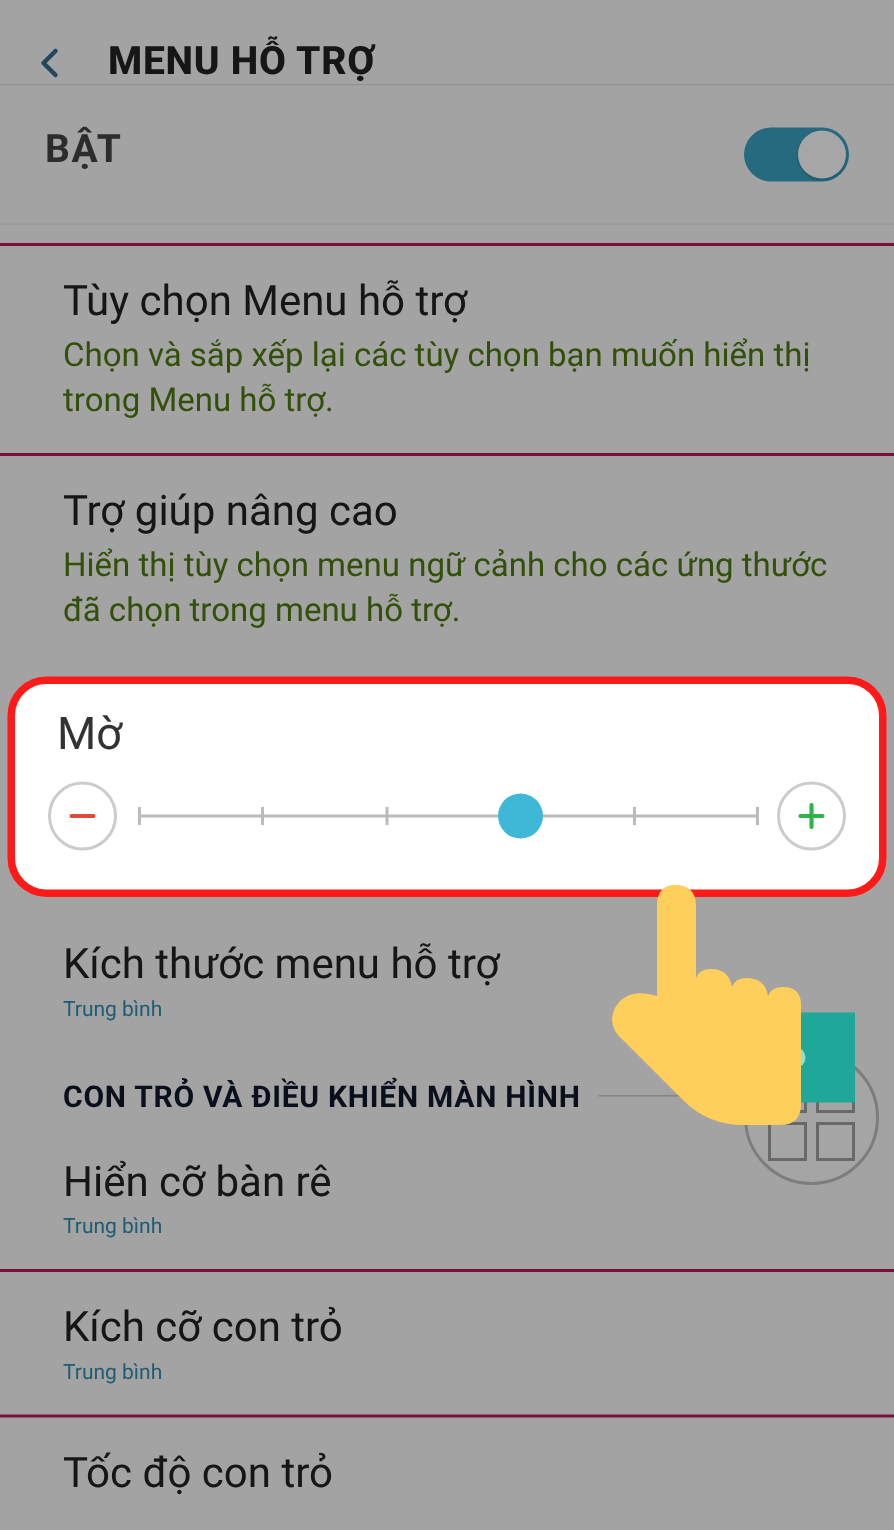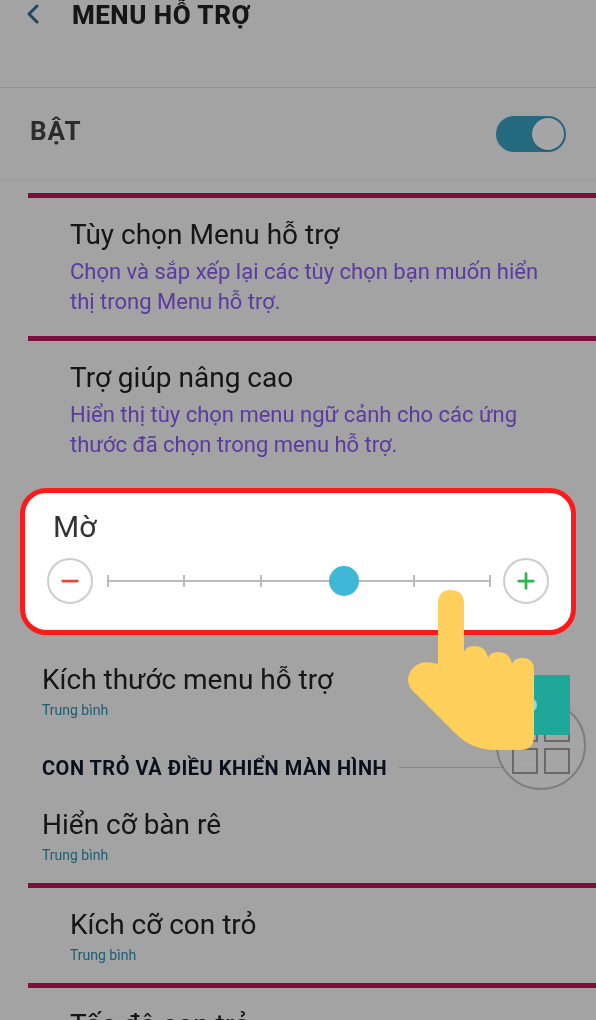--- a/index.html
+++ b/index.html
@@ -8,22 +8,22 @@
 
   
   .dim {
     position: absolute; inset: 0;
     background: rgba(0,0,0,0.35);
     pointer-events: none;
     z-index: 5;
   }
 
   .header {
-    display: flex; align-items: flex-start;
-    height: 88px;
+    display: flex; align-items: flex-end;
+    height: 57px;
     padding: 0 20px;
     border-bottom: 1px solid #e0e0e0;
     background: #fafafa;
   }
   .back-chevron {
     width: 28px; height: 28px;
     margin-right: 24px;
     color: #2f6f8f;
     display:flex;align-items:center;justify-content:center;
   }
@@ -31,54 +31,54 @@
     font-size: 26px;
     font-weight: 800;
     letter-spacing: 0.5px;
     color: #222;
   }
 
   .row {
     padding: 20px 42px 20px 42px;
     background: #fafafa;
   }
-  .row + .row { border-top: 5px solid #be185d; margin-left: 28px; }
+  .row + .row { border-top: 2px solid #be185d; }
   .row.toggle-row {
     display: flex; align-items: flex-start; justify-content: space-between;
     padding: 28px 30px 28px 30px;
     border-bottom: 1px solid #eee;
     margin-bottom: 12px;
   }
   .toggle-label { font-size: 26px; font-weight: 700; letter-spacing: 1px; color: #444; }
   .toggle {
     width: 70px; height: 36px; border-radius: 18px;
     background: #3aa3c4; position: relative;
   }
   .toggle::after {
     content: ""; position: absolute; right: 2px; top: 2px;
     width: 32px; height: 32px; border-radius: 50%;
     background: #fff; box-shadow: 0 1px 2px rgba(0,0,0,0.2);
   }
 
   .item-title { font-size: 28px; color: #222; margin-bottom: 6px; }
-  .item-desc  { font-size: 22px; color: #8b5cf6; line-height: 1.35; }
+  .item-desc  { font-size: 22px; color: #4d7c0f; line-height: 1.35; }
   .item-sub   { font-size: 14px; color: #2f8fb0; margin-top: 4px; }
 
   .section-header {
     display: flex; align-items: center; gap: 12px;
     padding: 18px 42px 8px 42px;
     color: #0f172a; font-size: 20px; font-weight: 700; letter-spacing: 0.5px;
   }
   .section-header .line { flex: 1; height: 1px; background: #ccc; }
 
   
   .highlight-card {
     position: relative;
     z-index: 10;
-    margin: 8px 20px;
+    margin: 8px 5px;
     padding: 16px 22px 26px 22px;
     background: #fff;
     border: 5px solid #ff1a1a;
     border-radius: 26px;
   }
   .highlight-title { font-size: 30px; color: #333; margin-bottom: 14px; padding-left: 6px; }
   .slider-row { display: flex; align-items: center; gap: 14px; }
   .circle-btn {
     width: 46px; height: 46px; border-radius: 50%;
     border: 2px solid #ccc; background: #fff;

